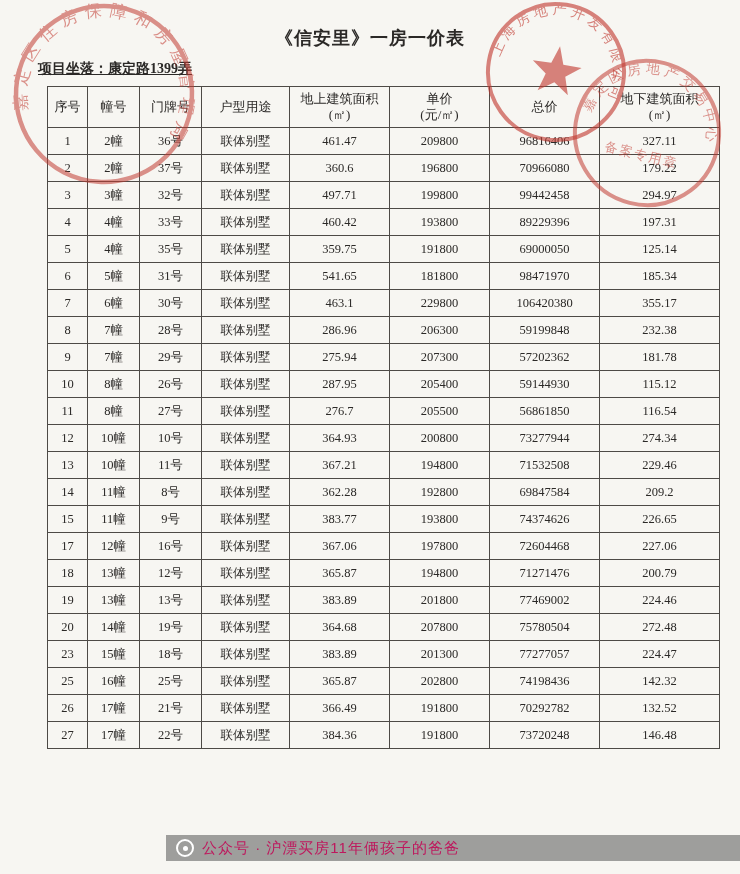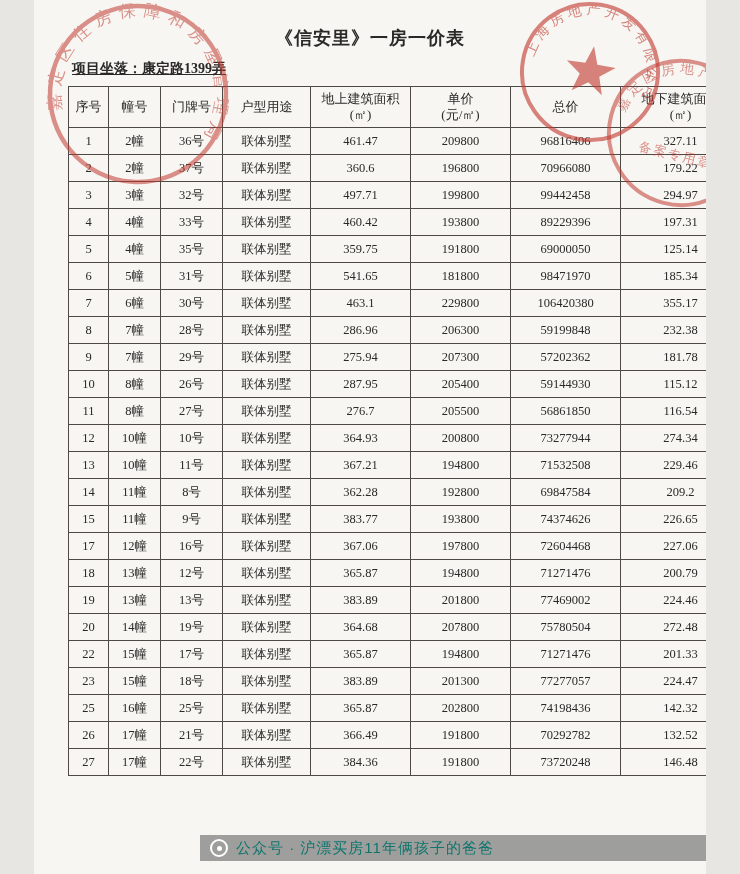--- a/index.html
+++ b/index.html
@@ -1,51 +1,51 @@
 <!DOCTYPE html>
 <html><head>
 <meta charset="utf-8">
 <style>
   html,body { margin:0; padding:0; background:#e8e6e2; }
   .page {
-    position:relative; width:672px; height:874px; margin:0 auto;
+    position:relative; width:740px; height:874px; margin:0 auto;
     background:#f7f6f2; overflow:hidden;
     font-family:"Liberation Serif", serif; color:#2b2927;
   }
   .title {
     position:absolute; top:26px; left:0; width:100%;
     text-align:center; font-size:18px; font-weight:bold; letter-spacing:1px;
   }
   .project {
     position:absolute; top:60px; left:38px;
     font-size:14px; font-weight:bold; text-decoration:underline;text-align:right;
   }
   table.price {
-    position:absolute; top:86px; left:34px; width:672px;
+    position:absolute; top:86px; left:47px; width:672px;
     border-collapse:collapse; table-layout:fixed; font-size:12.5px;
   }
   table.price th, table.price td {
     border:1px solid #4d4a46; text-align:center; padding:0 1px;
     overflow:hidden;
   }
   table.price thead th {
     height:40px; white-space:pre-line; font-weight:normal; font-size:13px; line-height:1.25;
   }
   table.price tbody td { height:26px; }
   .c1{width:40px}.c2{width:52px}.c3{width:62px}.c4{width:88px}
   .c5{width:100px}.c6{width:100px}.c7{width:110px}.c8{width:120px}
 
   .stamp { position:absolute; pointer-events:none; }
   .stamp-a { left:6px; top:-4px; opacity:.55; transform:rotate(-18deg); }
   .stamp-b { left:476px; top:-8px; opacity:.62; transform:rotate(9deg); }
   .stamp-c { left:562px; top:48px; opacity:.55; transform:rotate(14deg); }
 
   .watermark {
     position:absolute; left:166px; top:835px; width:574px; height:26px;
-    background:rgba(104,104,104,.62); color:#0f766e;
+    background:rgba(104,104,104,.62); color:#be185d;
     display:flex; align-items:center; gap:8px;
     padding-left:10px; box-sizing:border-box;
     font-family:"Liberation Sans", sans-serif; font-size:15px; letter-spacing:1px;
   }
   .wicon {
     width:14px; height:14px; border:2px solid #fff; border-radius:50%;
     display:inline-flex; align-items:center; justify-content:center; flex:0 0 auto;
   }
   .wicon span { width:5px; height:5px; background:#fff; border-radius:50%; }
 </style>
@@ -269,30 +269,20 @@
           <td>20</td>
           <td>14幢</td>
           <td>19号</td>
           <td>联体别墅</td>
           <td>364.68</td>
           <td>207800</td>
           <td>75780504</td>
           <td>272.48</td>
         </tr>
         <tr>
-          <td>22</td>
-          <td>15幢</td>
-          <td>17号</td>
-          <td>联体别墅</td>
-          <td>365.87</td>
-          <td>194800</td>
-          <td>71271476</td>
-          <td>201.33</td>
-        </tr>
-        <tr>
           <td>23</td>
           <td>15幢</td>
           <td>18号</td>
           <td>联体别墅</td>
           <td>383.89</td>
           <td>201300</td>
           <td>77277057</td>
           <td>224.47</td>
         </tr>
         <tr>

